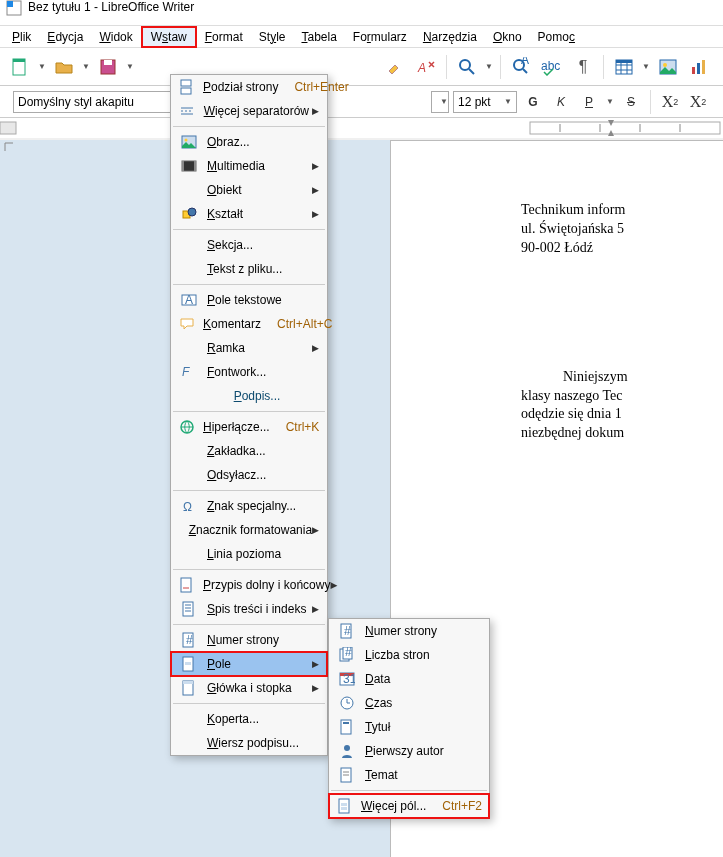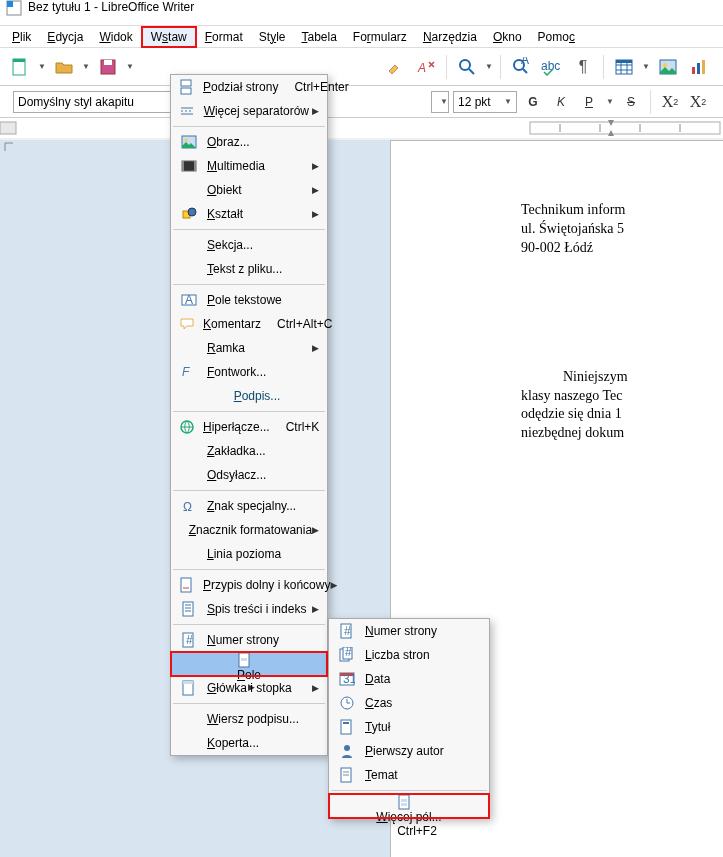--- a/index.html
+++ b/index.html
@@ -21,24 +21,24 @@
   .fbtn { width: 24px; height: 24px; display:flex; align-items:center; justify-content:center; font-family: "Times New Roman", serif; font-size: 16px; color:#333; }
   .ruler { background: #fff; height: 20px; border-bottom: 1px solid #ccc; position: relative; }
   .docarea { position: absolute; top: 140px; left: 0; right: 0; bottom: 0; background: #d8e5f0; }
   .page { position: absolute; left: 390px; top: 0; width: 400px; height: 800px; background: #fff; border: 1px solid #bbb; padding: 60px 0 0 130px; }
   .page p { font-family: "Times New Roman", serif; font-size: 14px; color: #000; line-height: 1.35; }
 
   .dropdown { position: absolute; background: #f7f7f7; border: 1px solid #aaa; box-shadow: 3px 3px 8px rgba(0,0,0,0.25); z-index: 100; }
   .dropdown .drow { display: flex; align-items: center; height: 24px; padding: 0 8px; cursor: default; white-space: nowrap; }
   .dropdown .drow.disabled { color: #0c4a6e; text-align: center; }
   .dropdown .drow.highlight { background: #9ac3ef; }
-  .dropdown .drow.boxed { outline: 2px solid #e11; outline-offset: -1px; flex-direction: column; }
+  .dropdown .drow.boxed { outline: 2px solid #e11; outline-offset: -1px; }
   .dropdown .dicon { width: 20px; height: 18px; display:flex; align-items:center; justify-content:center; margin-right: 8px; }
   .dropdown .dlabel { flex: 1; }
-  .dropdown .dshort { color: #000000; margin-left: 16px; }
+  .dropdown .dshort { color: #a16207; margin-left: 16px; }
   .dropdown .dsub { width: 12px; text-align: right; color: #333; font-size: 9px; }
   .dropdown .dsep { height: 1px; background: #ccc; margin: 3px 2px; }
 
   .mainmenu { left: 170px; top: 50px; width: 158px; margin-top: 24px; }
   .submenu { left: 328px; top: 618px; width: 162px; }
 
   svg { display:block; }
 </style>
 </head>
 <body>
@@ -424,26 +424,26 @@
           <rect x="2" y="1" width="10" height="14" fill="#fff" stroke="#47a"></rect>
           <rect x="2" y="1" width="10" height="3" fill="#cde"></rect>
         </svg>
       </span>
       <span class="dlabel"><u>G</u>łówka i stopka</span>
       <span class="dsub">▶</span>
     </div>
     <div class="dsep"></div>
     <div class="drow">
       <span class="dicon"></span>
+      <span class="dlabel"><u>K</u>operta...</span>
+      <span class="dsub"></span>
+    </div>
+    <div class="drow">
+      <span class="dicon"></span>
       <span class="dlabel"><u>W</u>iersz podpisu...</span>
-      <span class="dsub"></span>
-    </div>
-    <div class="drow">
-      <span class="dicon"></span>
-      <span class="dlabel"><u>K</u>operta...</span>
       <span class="dsub"></span>
     </div>
   </div>
 
 <div class="dropdown submenu" id="submenu">
     <div class="drow">
       <span class="dicon">
         <svg width="16" height="16">
           <rect x="2" y="1" width="10" height="14" fill="#fff" stroke="#47a"></rect>
           <text x="5" y="12" font-size="8" fill="#47a">#</text>

